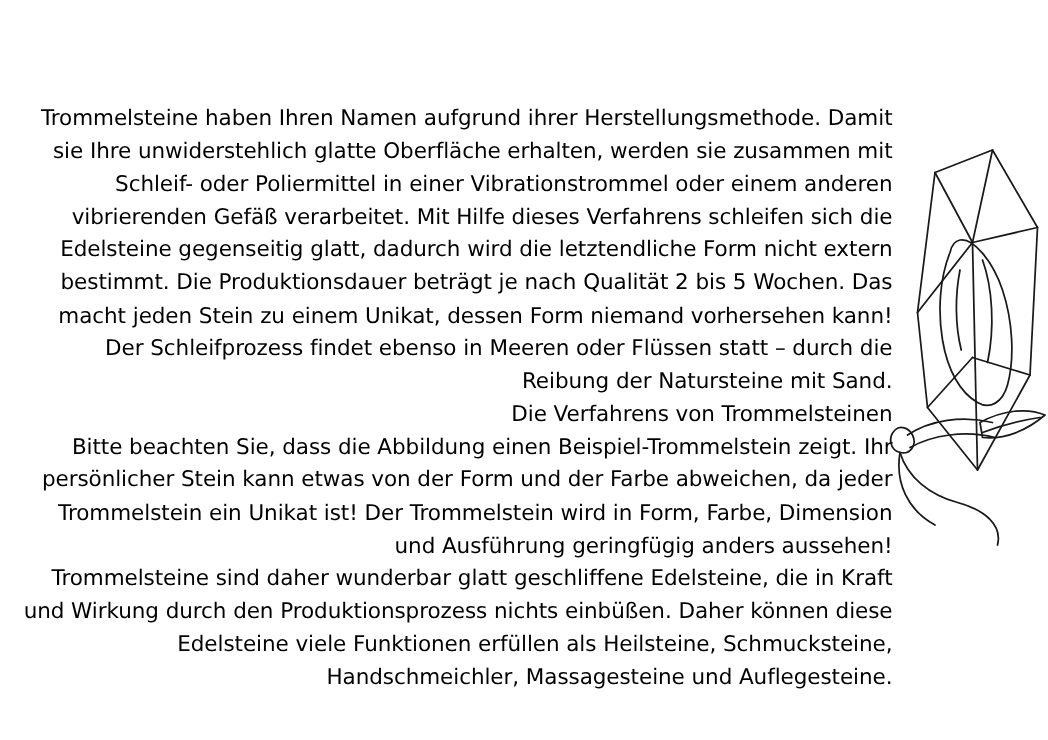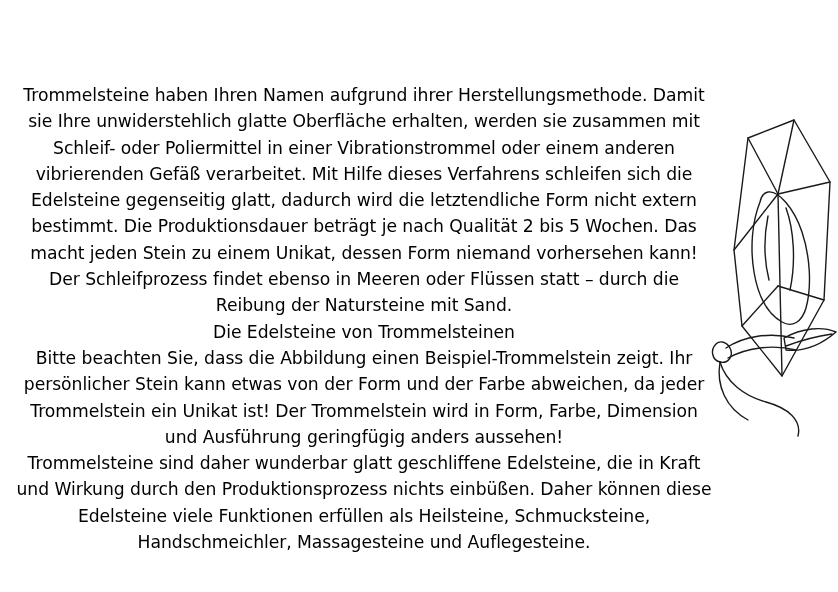--- a/index.html
+++ b/index.html
@@ -26,42 +26,42 @@
     left: 14px;
     top: 82px;
     width: 700px;
   }
   .para {
     margin: 0;
     color: #000000;
     font-size: 17.2px;
     line-height: 26.3px;
     letter-spacing: -0.05px;
-    text-align: center;
+    text-align: right;
     white-space: pre-wrap;
   }
   #illustration {
     position: absolute;
     left: 690px;
     top: 90px;
     width: 148px;
     height: 350px;
   }
   #illustration svg {
     display: block;
   }
 </style>
 </head>
 <body>
 
 <div id="page">
 
   <div id="text-column">
     <p class="para">Trommelsteine haben Ihren Namen aufgrund ihrer Herstellungsmethode. Damit sie Ihre unwiderstehlich glatte Oberfläche erhalten, werden sie zusammen mit Schleif- oder Poliermittel in einer Vibrationstrommel oder einem anderen vibrierenden Gefäß verarbeitet. Mit Hilfe dieses Verfahrens schleifen sich die Edelsteine gegenseitig glatt, dadurch wird die letztendliche Form nicht extern bestimmt. Die Produktionsdauer beträgt je nach Qualität 2 bis 5 Wochen. Das macht jeden Stein zu einem Unikat, dessen Form niemand vorhersehen kann!  Der Schleifprozess findet ebenso in Meeren oder Flüssen statt – durch die Reibung der Natursteine mit Sand.</p>
-    <p class="para">Die Edelsteine von Trommelsteinen</p>
+    <p class="para">Die Verfahrens von Trommelsteinen</p>
     <p class="para">Bitte beachten Sie, dass die Abbildung einen Beispiel-Trommelstein zeigt. Ihr persönlicher Stein kann etwas von der Form und der Farbe abweichen, da jeder Trommelstein ein Unikat ist! Der Trommelstein wird in Form, Farbe, Dimension und Ausführung geringfügig anders aussehen!</p>
     <p class="para">Trommelsteine sind daher wunderbar glatt geschliffene Edelsteine, die in Kraft und Wirkung durch den Produktionsprozess nichts einbüßen. Daher können diese Edelsteine viele Funktionen erfüllen als Heilsteine, Schmucksteine, Handschmeichler, Massagesteine und Auflegesteine.</p>
   </div>
 
   <div id="illustration">
     <svg width="148" height="350" viewBox="0 0 148 350" fill="none" stroke="#1a1a1a" stroke-width="1.4" stroke-linecap="round" stroke-linejoin="round">
 
       <path d="M58 48 L104 30 L140 92 L134 210 L92 286 L52 236 L44 160 Z"></path>
 
       <path d="M58 48 L88 104 L140 92"></path>

